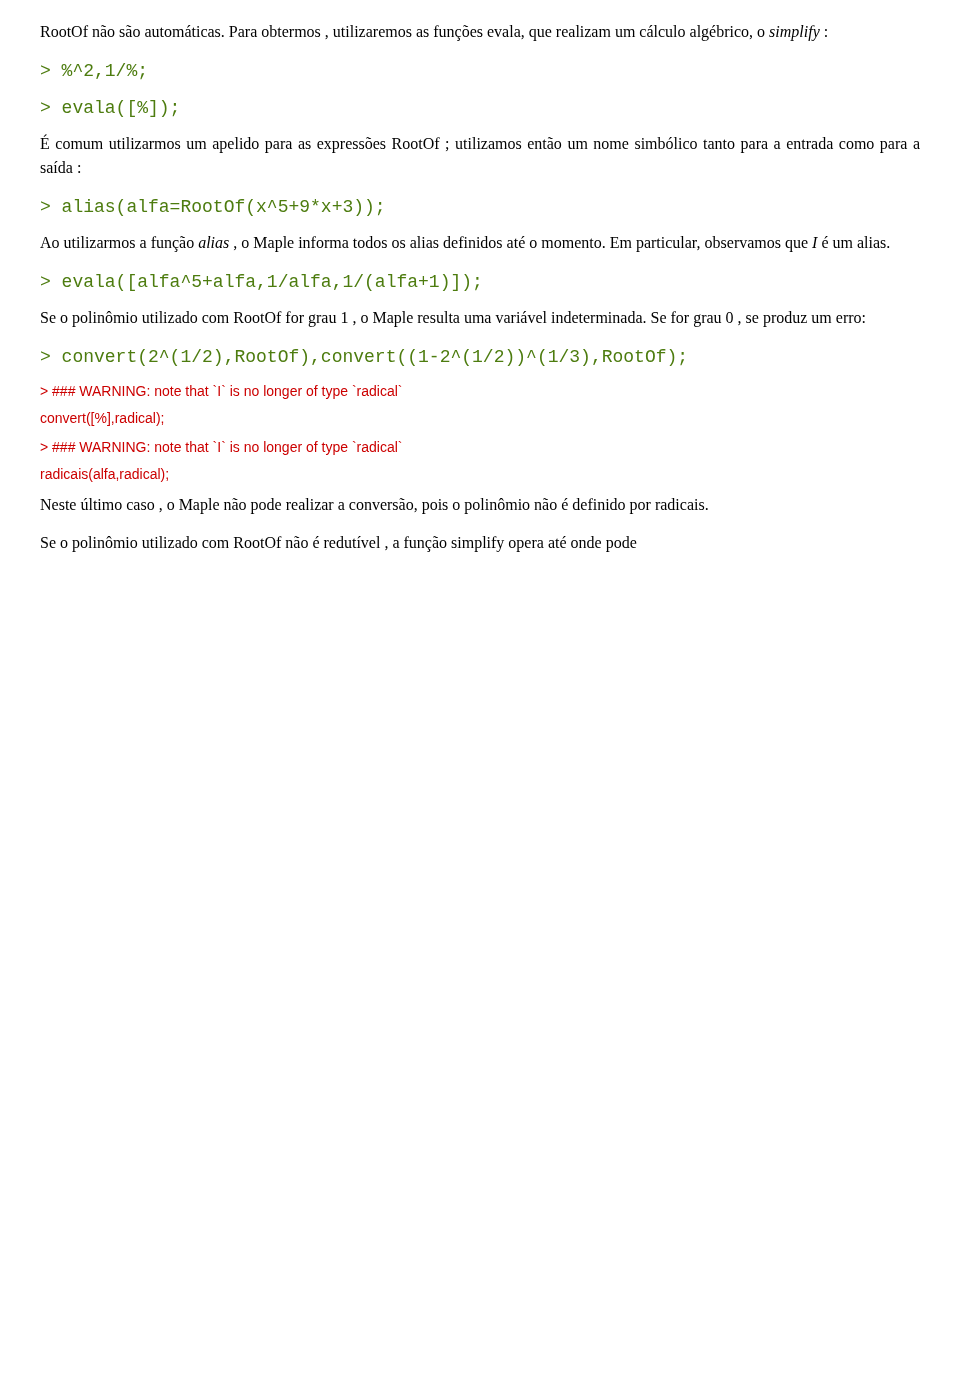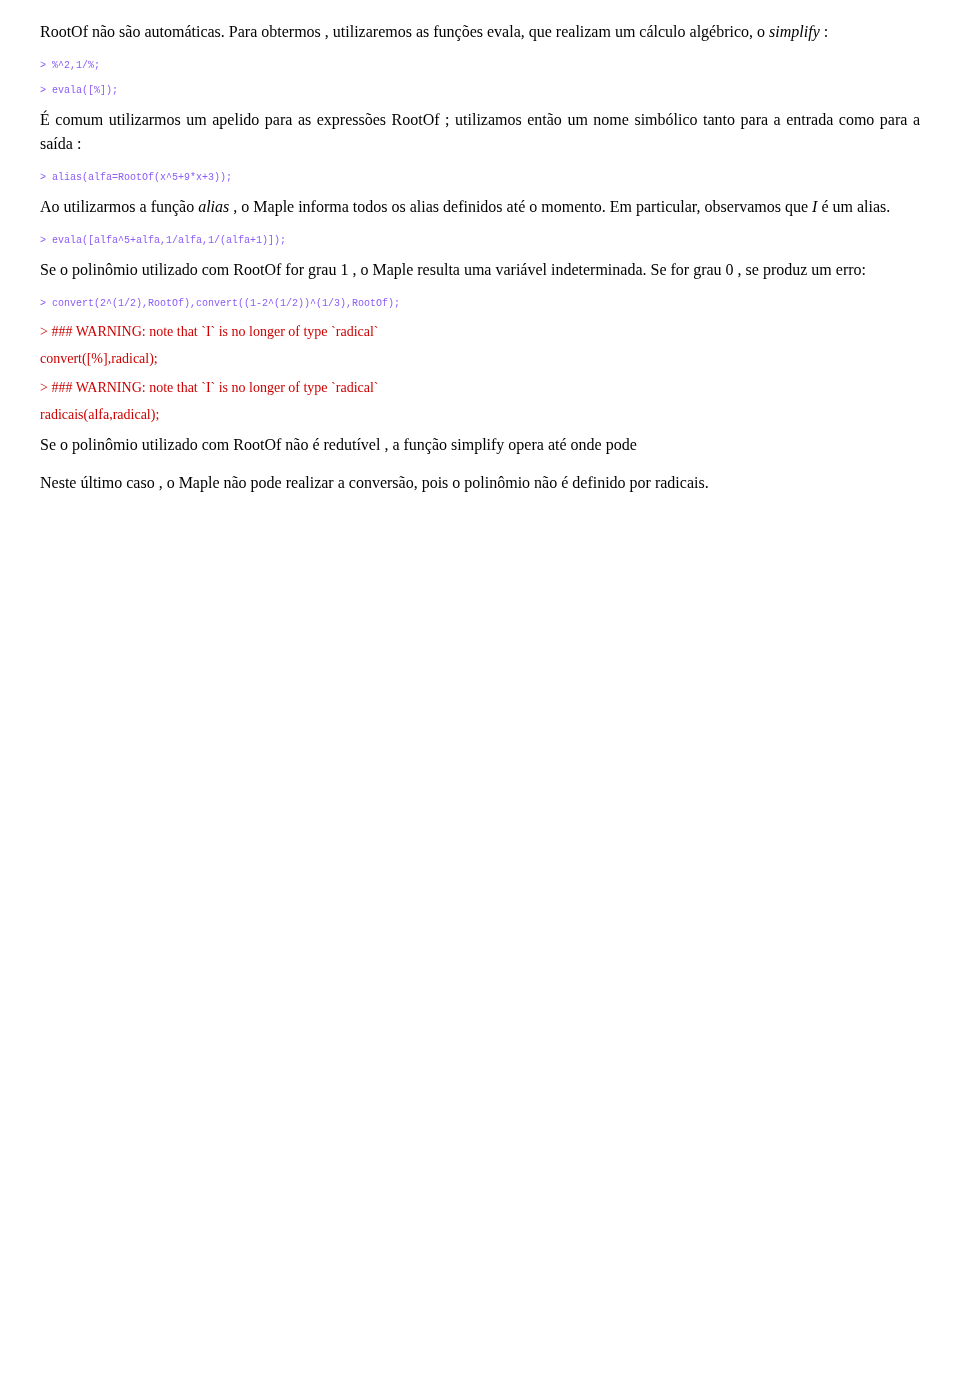--- a/index.html
+++ b/index.html
@@ -19,34 +19,34 @@
     .page-content {
       max-width: 880px;
     }
     p {
       margin-bottom: 14px;
       text-align: justify;
       font-family: Liberation Serif, serif;
     }
     .code-block {
       font-family: 'Courier New', Courier, monospace;
-      font-size: 10px;
-      color: #8b5cf6;
+      font-size: 18px;
+      color: #4d7c0f;
       margin: 10px 0 10px 0;
       display: block;
       white-space: pre;
     }
     .italic {
       font-style: italic;
     }
     .section {
       margin-bottom: 8px;
     }
     .warning-block {
-      font-family: Liberation Serif, serif;
+      font-family: Liberation Sans, sans-serif;
       font-size: 14px;
       color: #cc0000;
       margin: 6px 0;
       display: block;
       white-space: pre;
     }
   </style>
 </head>
 <body>
 
@@ -97,20 +97,20 @@
     <span class="warning-block">&gt; ### WARNING: note that `I` is no longer of type `radical`</span>
     <span class="warning-block">convert([%],radical);</span>
   </div>
 
   <div class="section">
     <span class="warning-block">&gt; ### WARNING: note that `I` is no longer of type `radical`</span>
     <span class="warning-block">radicais(alfa,radical);</span>
   </div>
 
   <p>
-    <span>Se o polinômio utilizado com RootOf não é redutível , a função simplify opera até onde pode</span>
+    <span>Neste  último caso , o Maple não  pode realizar a conversão, pois o polinômio não é definido por radicais.</span>
   </p>
 
   <p>
-    <span>Neste  último caso , o Maple não  pode realizar a conversão, pois o polinômio não é definido por radicais.</span>
+    <span>Se o polinômio utilizado com RootOf não é redutível , a função simplify opera até onde pode</span>
   </p>
 
 </div>
 
 </body></html>

